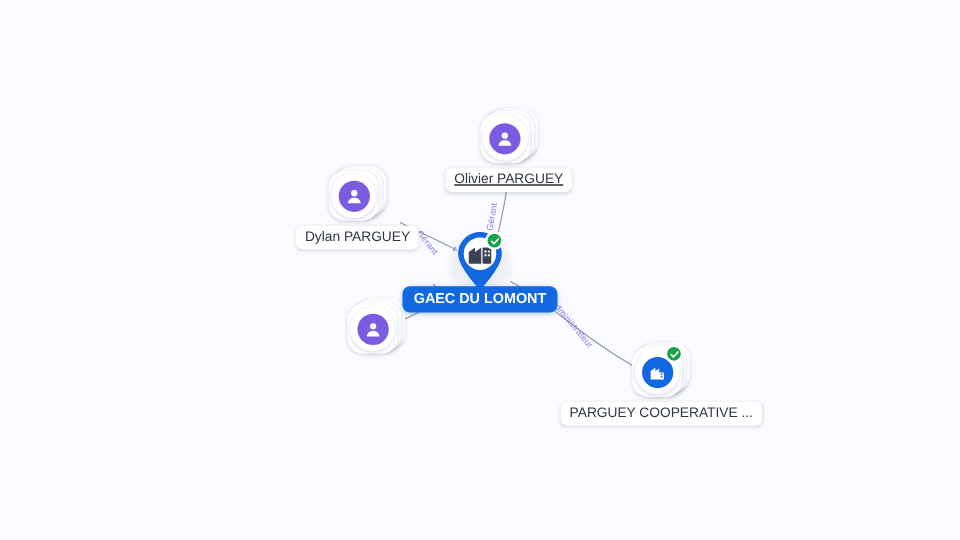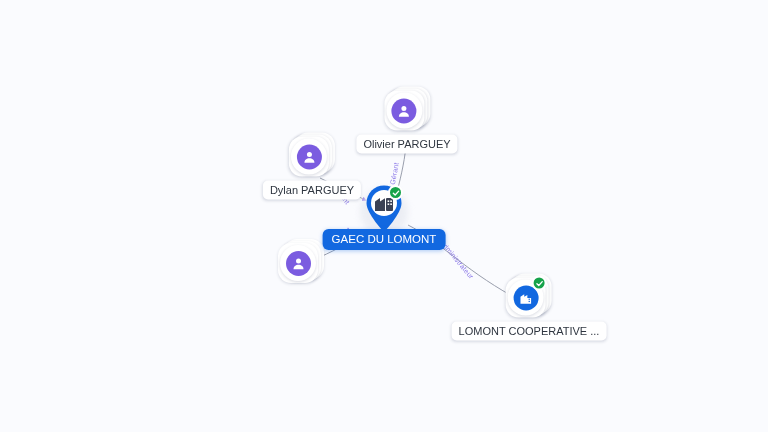--- a/index.html
+++ b/index.html
@@ -172,38 +172,38 @@
   </svg>
 
   <div class="edge-label" style="left:383px; top:170px; transform: rotate(-80deg);">Gérant</div>
 
   <div class="edge-label" style="left:330px; top:191px; transform: rotate(52deg);">Gérant</div>
 
   <div class="edge-label" style="left:332px; top:234px; transform: rotate(-56deg);">Gérant</div>
 
   <div class="edge-label" style="left:433px; top:256px; transform: rotate(50deg);">Administrateur</div>
 
-  <div class="node" style="left:407px; top:120px;">
+  <div class="node" style="left:407px; top:120px;text-decoration:underline;">
     <div class="stack">
       <div class="card c3"></div>
       <div class="card c2"></div>
       <div class="card c1"></div>
       <div class="avatar-circle">
         <div class="avatar-inner person">
           <svg width="15" height="15" viewBox="0 0 24 24" fill="#ffffff">
             <circle cx="12" cy="8" r="4"></circle>
             <path d="M4 21c0-4.4 3.6-7 8-7s8 2.6 8 7z"></path>
           </svg>
         </div>
       </div>
     </div>
     <div class="node-label">Olivier PARGUEY</div>
   </div>
 
-  <div class="node" style="left:312px; top:166px;">
+  <div class="node" style="left:286px; top:166px;">
     <div class="stack">
       <div class="card c3"></div>
       <div class="card c2"></div>
       <div class="card c1"></div>
       <div class="avatar-circle">
         <div class="avatar-inner person">
           <svg width="15" height="15" viewBox="0 0 24 24" fill="#ffffff">
             <circle cx="12" cy="8" r="4"></circle>
             <path d="M4 21c0-4.4 3.6-7 8-7s8 2.6 8 7z"></path>
           </svg>
@@ -242,21 +242,21 @@
             <rect x="16" y="16.5" width="2" height="2" fill="#1268e0"></rect>
           </svg>
         </div>
       </div>
       <div class="badge-check on-card">
         <svg width="8" height="8" viewBox="0 0 24 24" fill="none" stroke="#ffffff" stroke-width="4" stroke-linecap="round" stroke-linejoin="round">
           <path d="M4 12.5 L9.5 18 L20 6.5"></path>
         </svg>
       </div>
     </div>
-    <div class="node-label">LOMONT COOPERATIVE ...</div>
+    <div class="node-label">PARGUEY COOPERATIVE ...</div>
   </div>
 
   <div class="node" style="left:384px; top:212px;">
     <div class="pin-wrap">
       <div class="pin-halo"></div>
       <svg class="pin-svg" width="38" height="50" viewBox="0 0 38 50">
         <path d="M19 1.5 C9.3 1.5 1.5 9.3 1.5 19 C1.5 30 19 48 19 48 C19 48 36.5 30 36.5 19 C36.5 9.3 28.7 1.5 19 1.5 Z" fill="#1268e0"></path>
         <circle cx="19" cy="19" r="13" fill="#ffffff"></circle>
         <g transform="translate(10,11)">
           <path d="M0 16 V6.5 L5 3 V6.5 L10 3.2 V16 Z" fill="#3c4255"></path>
@@ -266,16 +266,16 @@
           <rect x="12.6" y="8.4" width="1.6" height="1.6" fill="#ffffff"></rect>
           <rect x="15.3" y="8.4" width="1.6" height="1.6" fill="#ffffff"></rect>
         </g>
       </svg>
       <div class="badge-check on-pin">
         <svg width="8" height="8" viewBox="0 0 24 24" fill="none" stroke="#ffffff" stroke-width="4" stroke-linecap="round" stroke-linejoin="round">
           <path d="M4 12.5 L9.5 18 L20 6.5"></path>
         </svg>
       </div>
     </div>
-    <div class="node-label primary" style="position:absolute; left:50%; top:46px; transform:translateX(-50%);">GAEC DU LOMONT</div>
+    <div class="node-label primary" style="position:absolute; left:50%; top:46px; transform:translateX(-50%);font-weight:bold;">GAEC DU LOMONT</div>
   </div>
 
 </div>
 
 </body></html>

